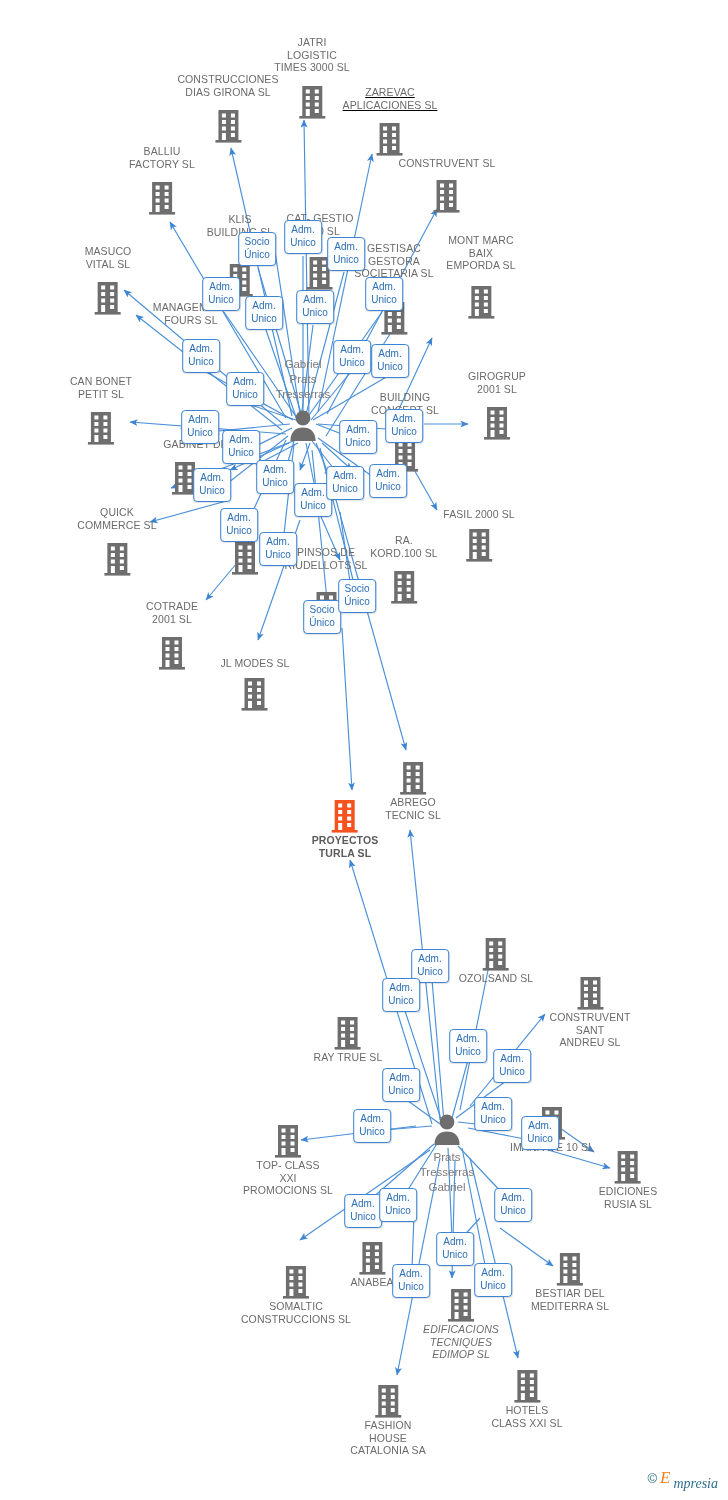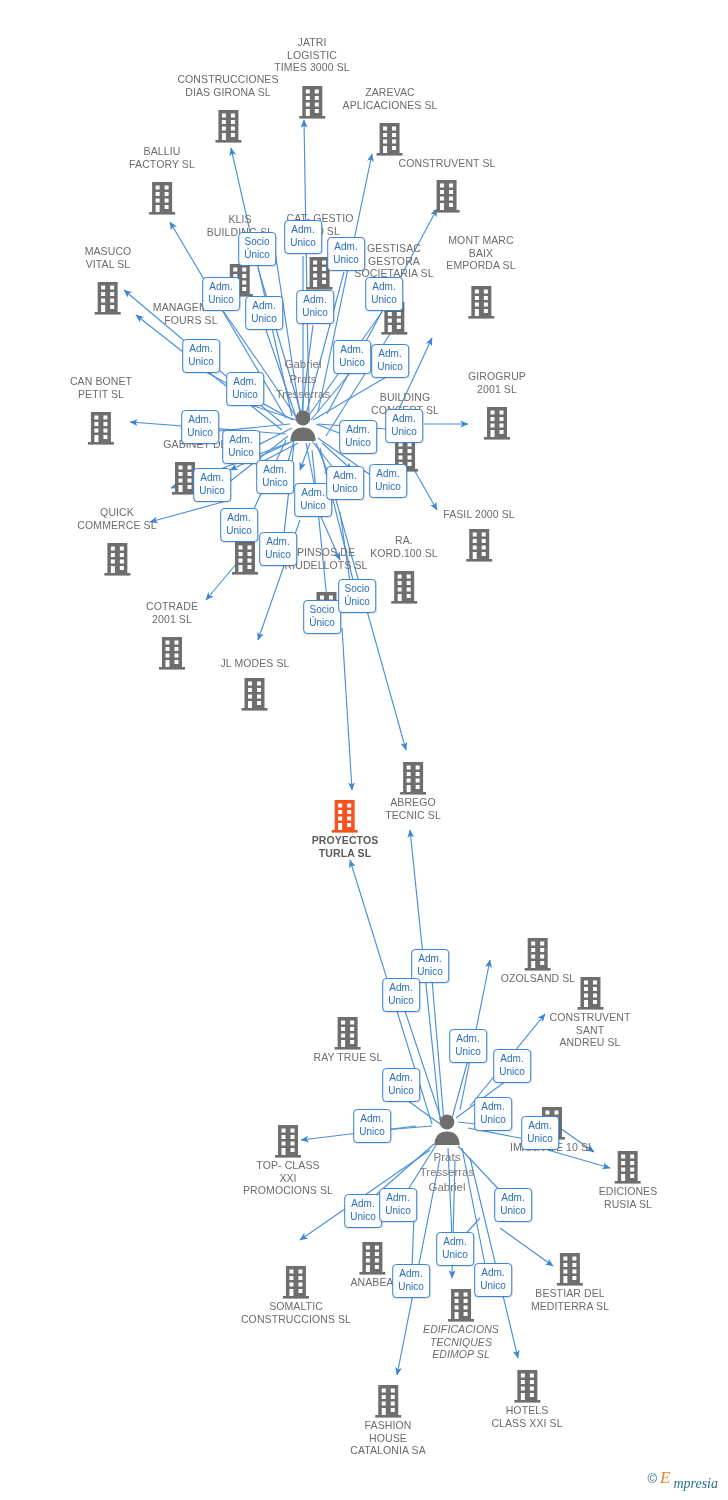--- a/index.html
+++ b/index.html
@@ -186,21 +186,21 @@
               <rect x="7.5" y="12" width="4" height="4"></rect>
               <rect x="16.5" y="12" width="4" height="4"></rect>
               <rect x="7.5" y="18.5" width="4" height="4"></rect>
               <rect x="16.5" y="18.5" width="4" height="4"></rect>
               <rect x="7.5" y="25" width="4" height="7"></rect>
               <rect x="16.5" y="25" width="4" height="4"></rect>
             </g>
           </svg>
         </div>
       </div>
-      <div class="node" style="left: 390px; top: 86px;">
+      <div class="node" style="left: 390px; top: 86px; text-decoration: underline;">
         <div class="lbl">ZAREVAC
 APLICACIONES SL</div>
         <div style="position: absolute; left: 50%; transform: translateX(-50%); top: 35px;">
           <svg class="bldg" width="28" height="36" viewBox="0 0 28 36" aria-hidden="true">
             <rect x="4" y="2" width="20" height="30" fill="#6e6e6e"></rect>
             <rect x="1" y="32" width="26" height="2.6" fill="#6e6e6e"></rect>
             <g fill="#ffffff">
               <rect x="7.5" y="5.5" width="4" height="4"></rect>
               <rect x="16.5" y="5.5" width="4" height="4"></rect>
               <rect x="7.5" y="12" width="4" height="4"></rect>
@@ -464,21 +464,21 @@
               <rect x="7.5" y="18.5" width="4" height="4"></rect>
               <rect x="16.5" y="18.5" width="4" height="4"></rect>
               <rect x="7.5" y="25" width="4" height="7"></rect>
               <rect x="16.5" y="25" width="4" height="4"></rect>
             </g>
           </svg>
         </div>
         <div class="lbl">PROYECTOS
 TURLA SL</div>
       </div>
-      <div class="node" style="left: 496px; top: 936px; margin-left: 42px;">
+      <div class="node" style="left: 496px; top: 936px;">
         <div>
           <svg class="bldg" width="28" height="36" viewBox="0 0 28 36" aria-hidden="true">
             <rect x="4" y="2" width="20" height="30" fill="#6e6e6e"></rect>
             <rect x="1" y="32" width="26" height="2.6" fill="#6e6e6e"></rect>
             <g fill="#ffffff">
               <rect x="7.5" y="5.5" width="4" height="4"></rect>
               <rect x="16.5" y="5.5" width="4" height="4"></rect>
               <rect x="7.5" y="12" width="4" height="4"></rect>
               <rect x="16.5" y="12" width="4" height="4"></rect>
               <rect x="7.5" y="18.5" width="4" height="4"></rect>

